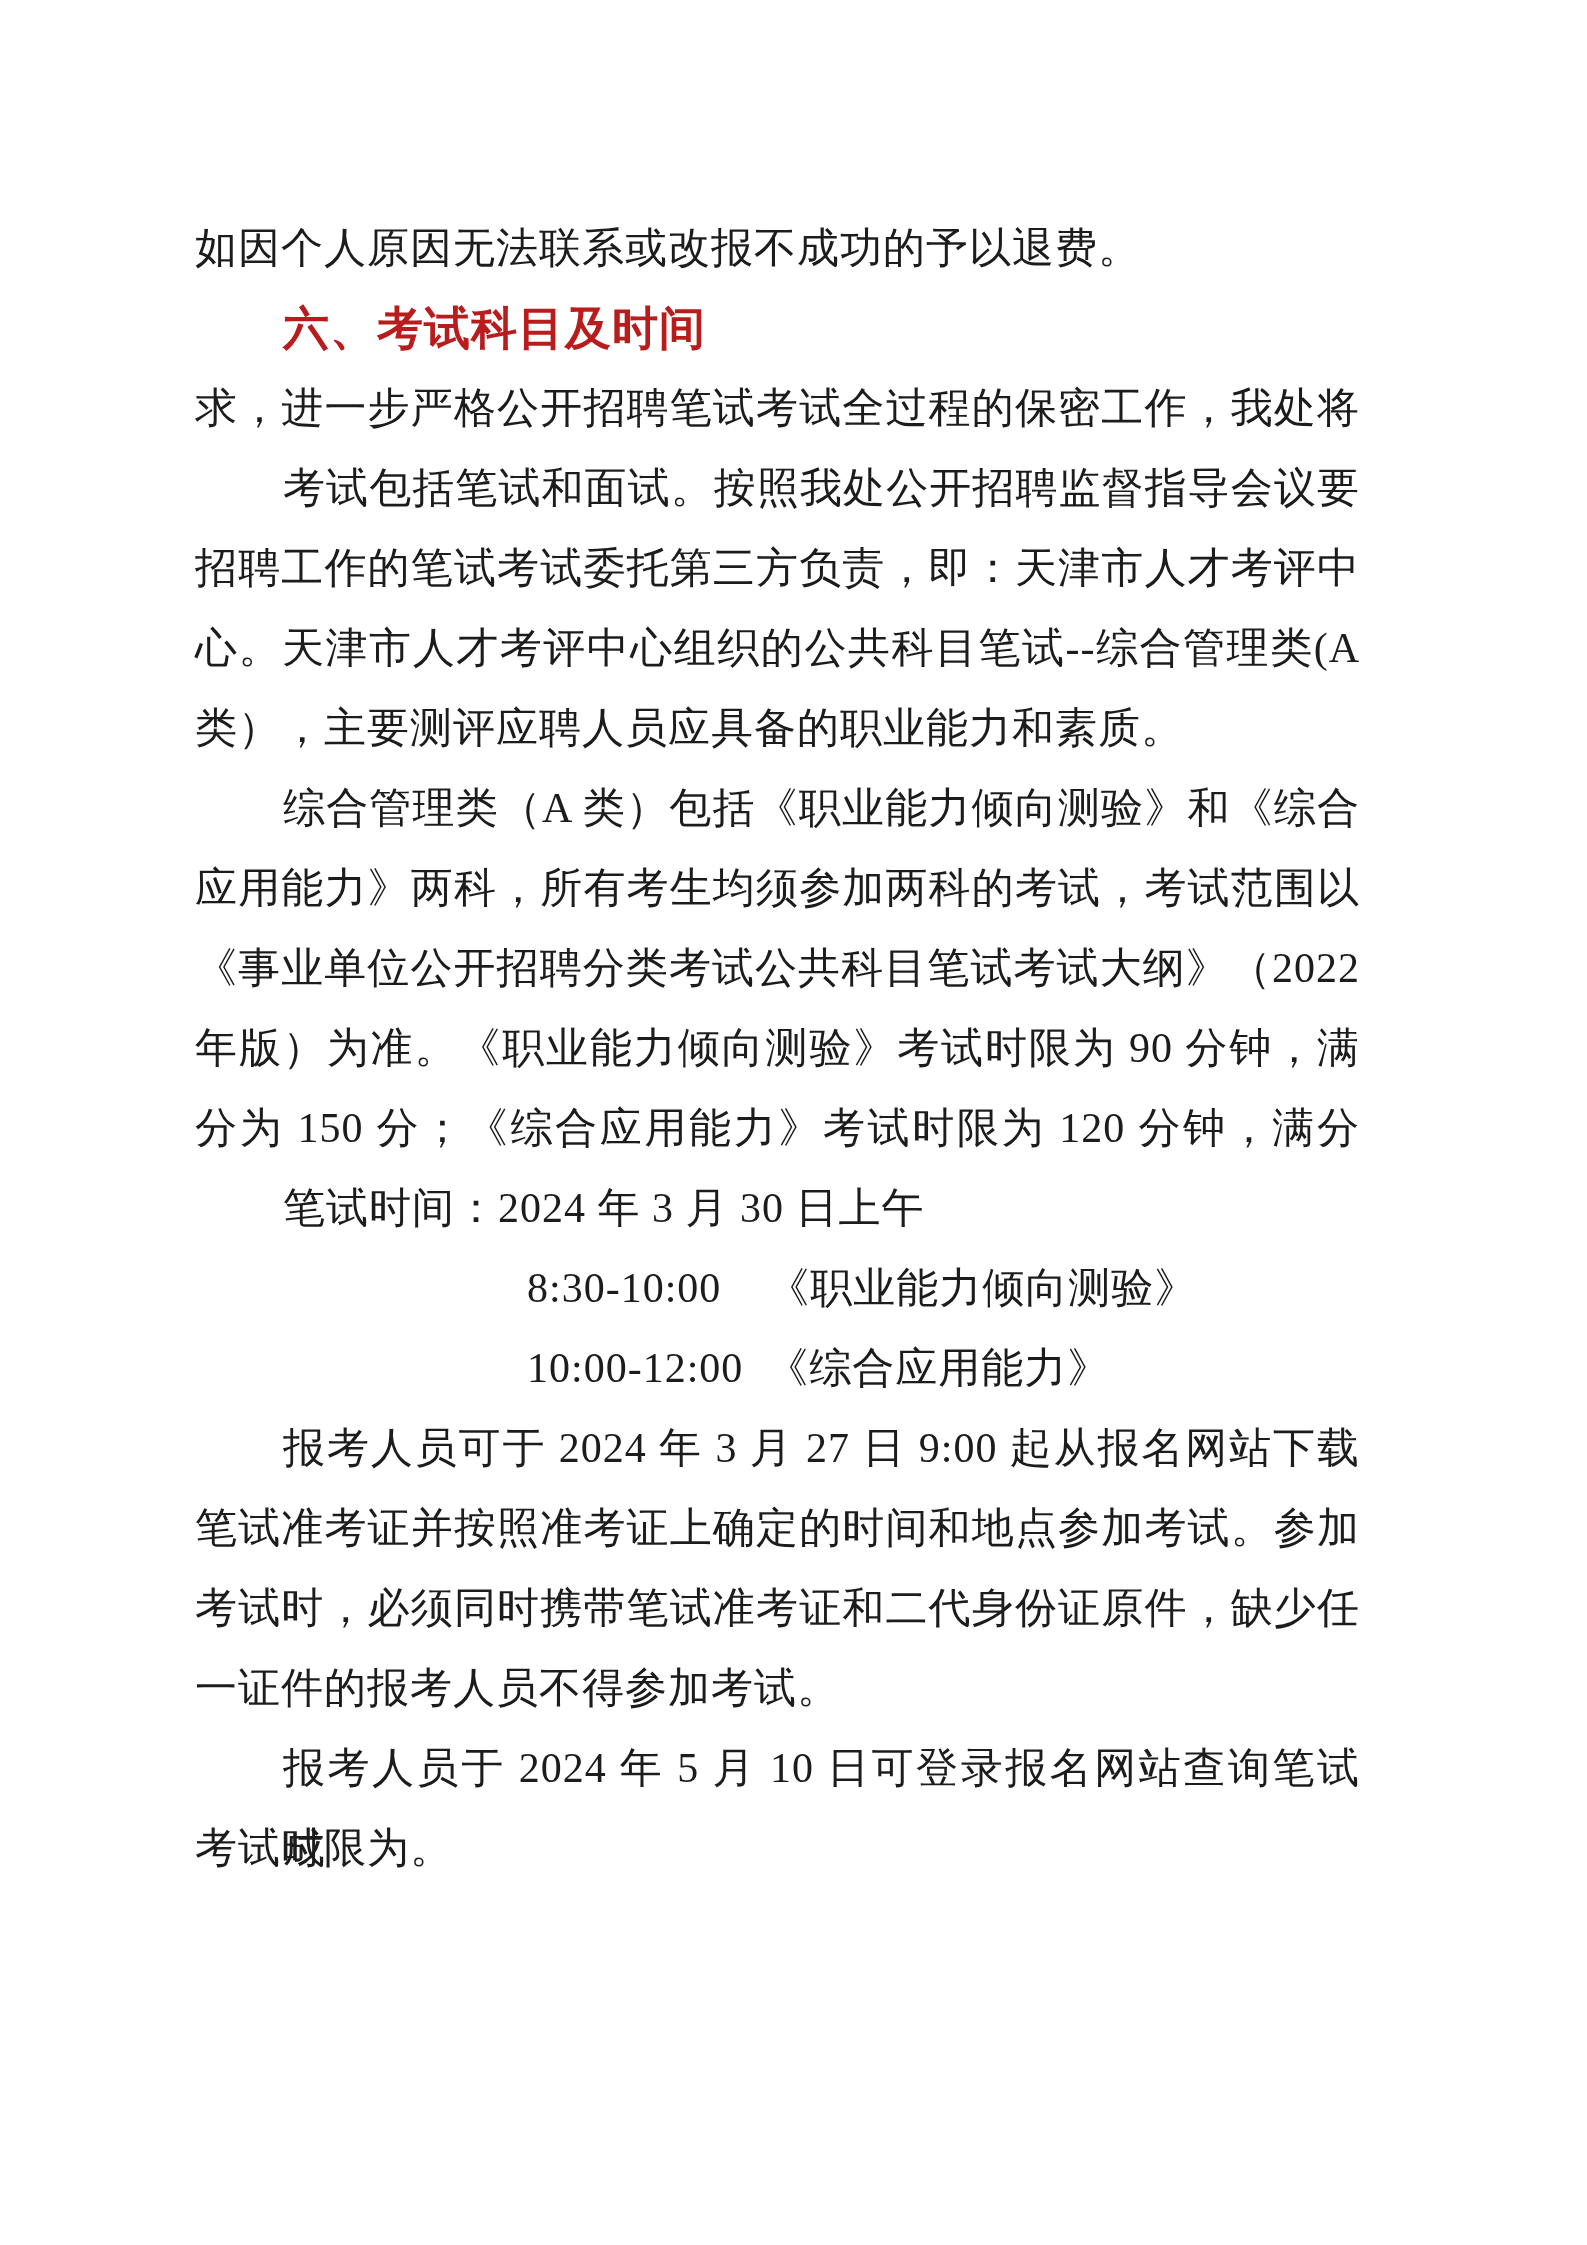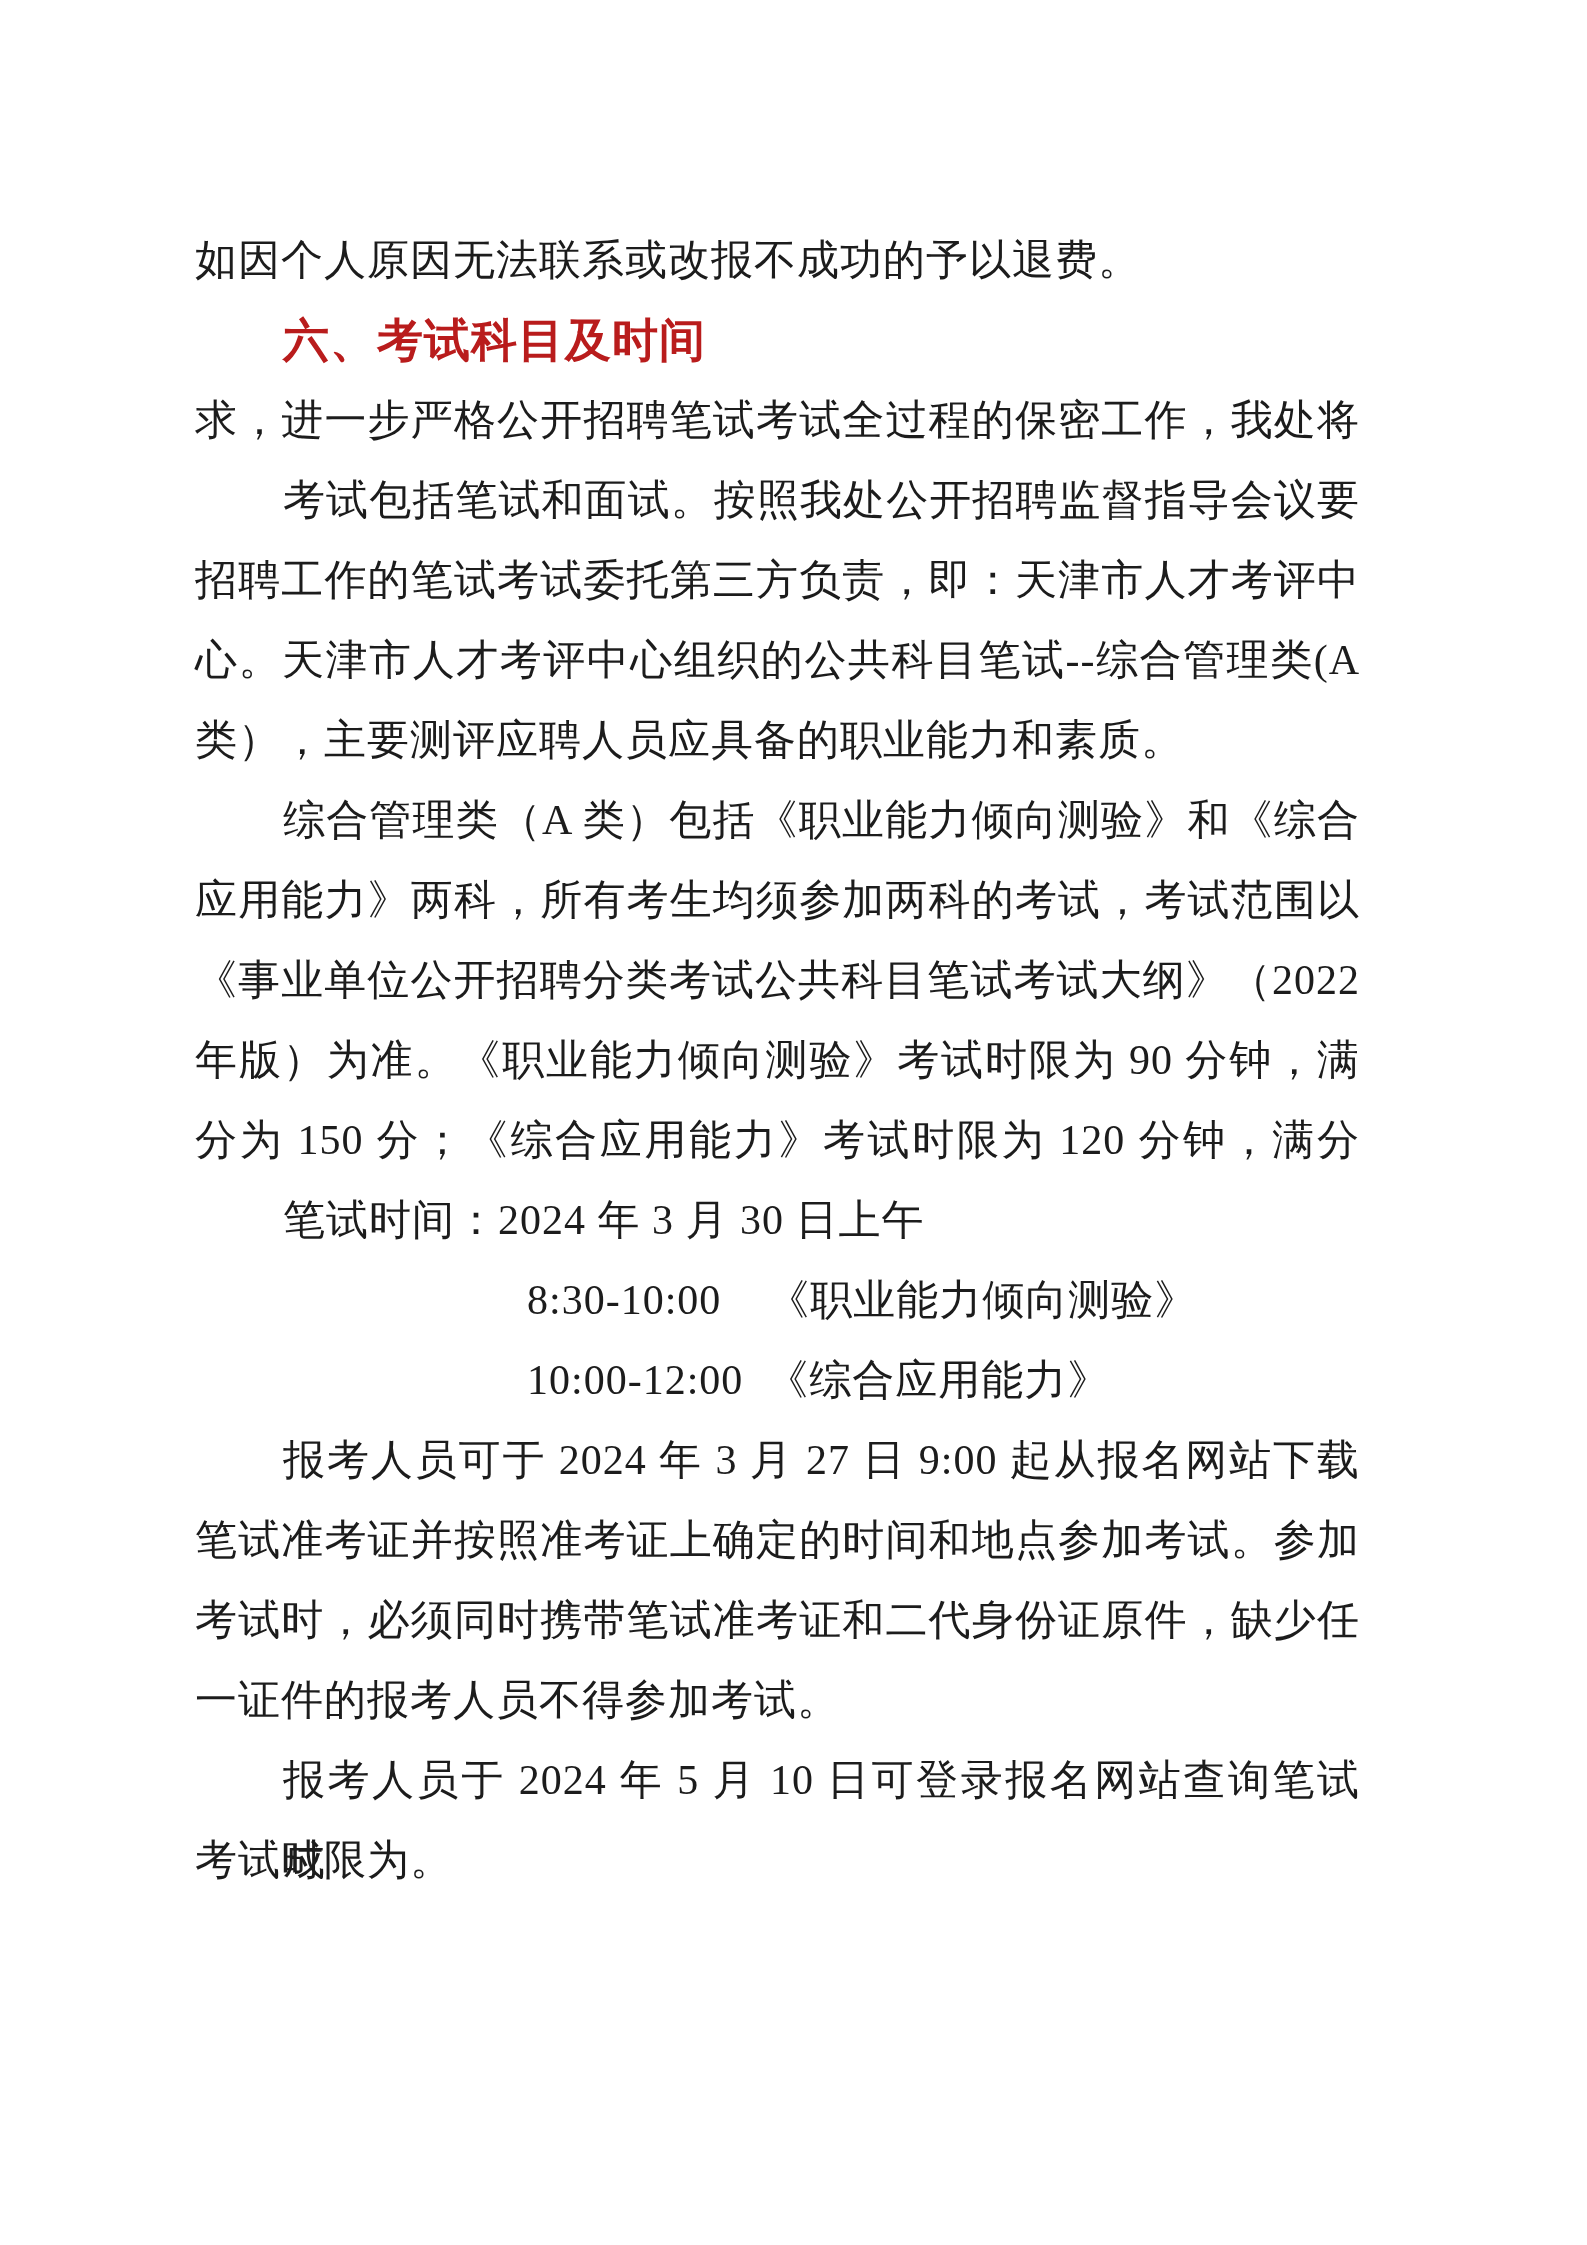--- a/index.html
+++ b/index.html
@@ -11,21 +11,21 @@
     position: relative;
     width: 1587px; height: 2245px;
     background: #ffffff;
     overflow: hidden;
     font-family: "Liberation Serif", "DejaVu Serif", serif;
     color: #1c1c1c;
   }
   .text-block {
     position: absolute;
     left: 195px;
-    top: 220px;
+    top: 208px;
     width: 1165px;
   }
   .line {
     height: 80px;
     line-height: 80px;
     font-size: 42px;
     white-space: pre;
     letter-spacing: 1px;
   }
   .fill {

